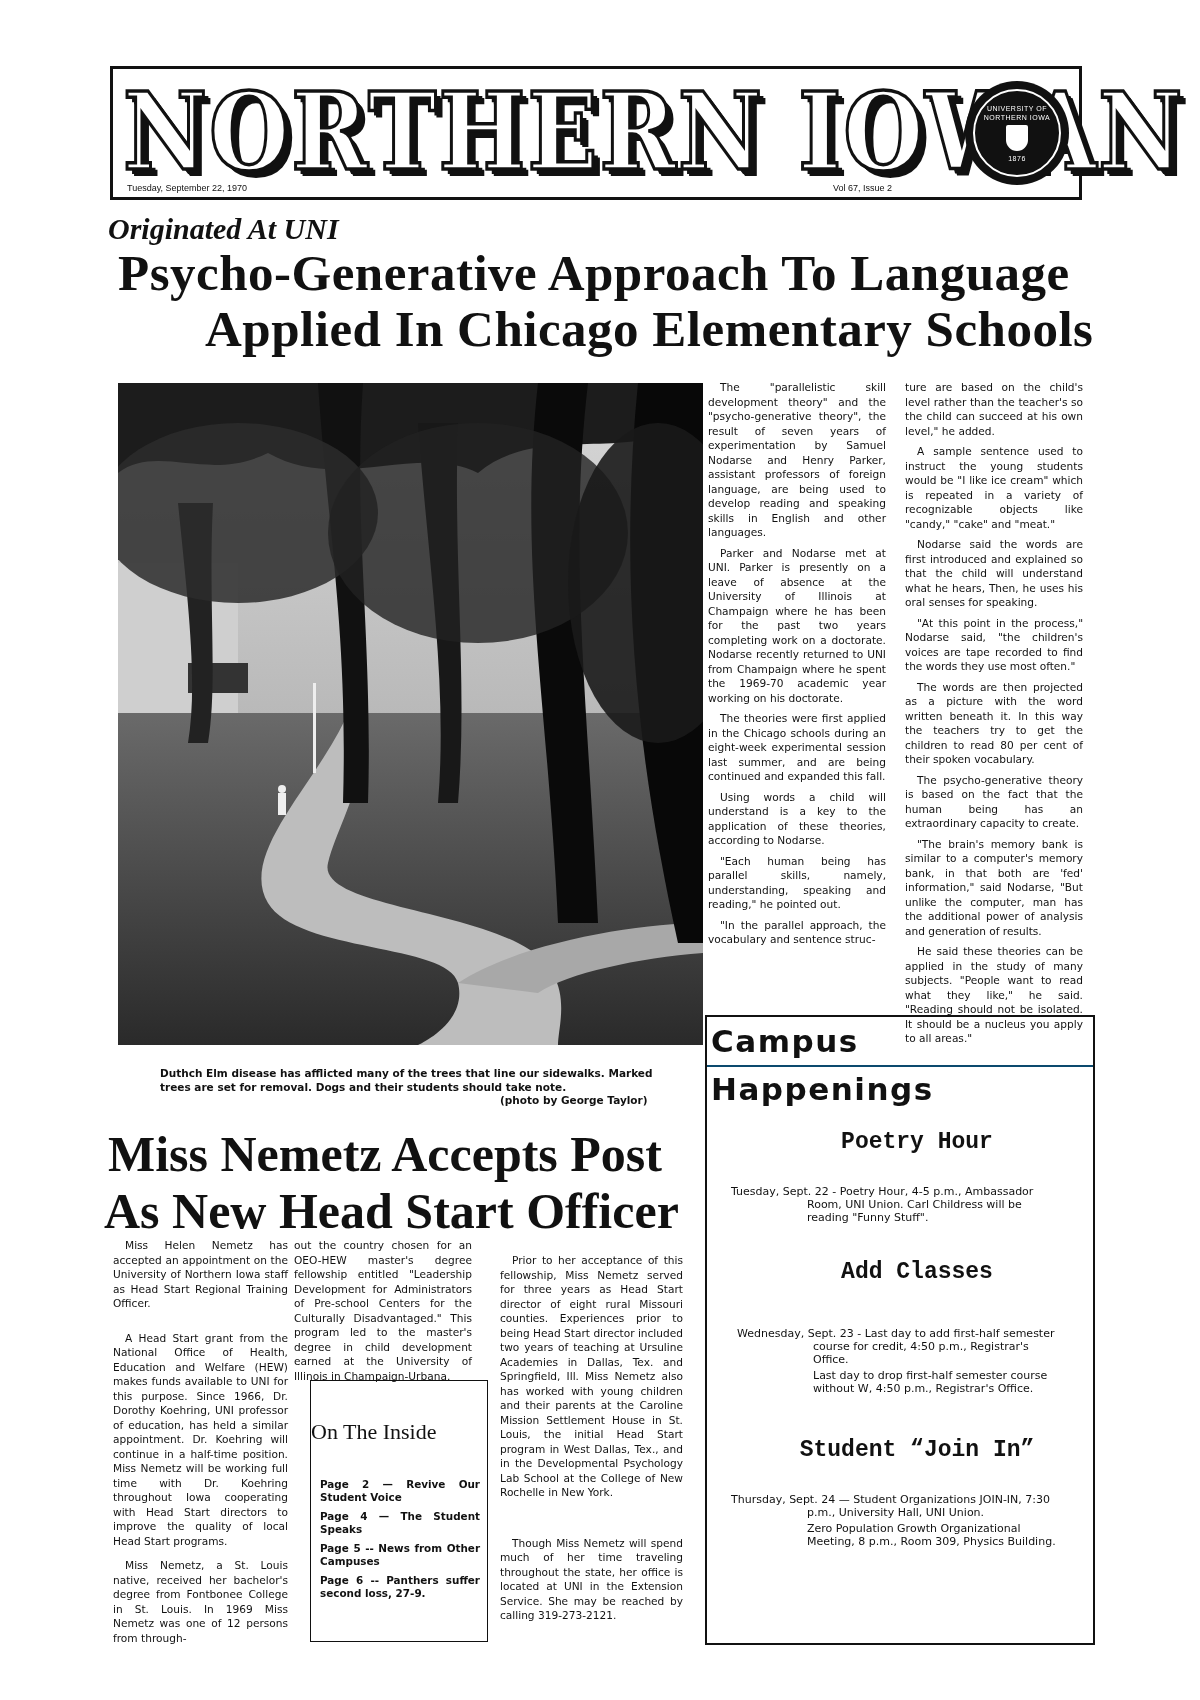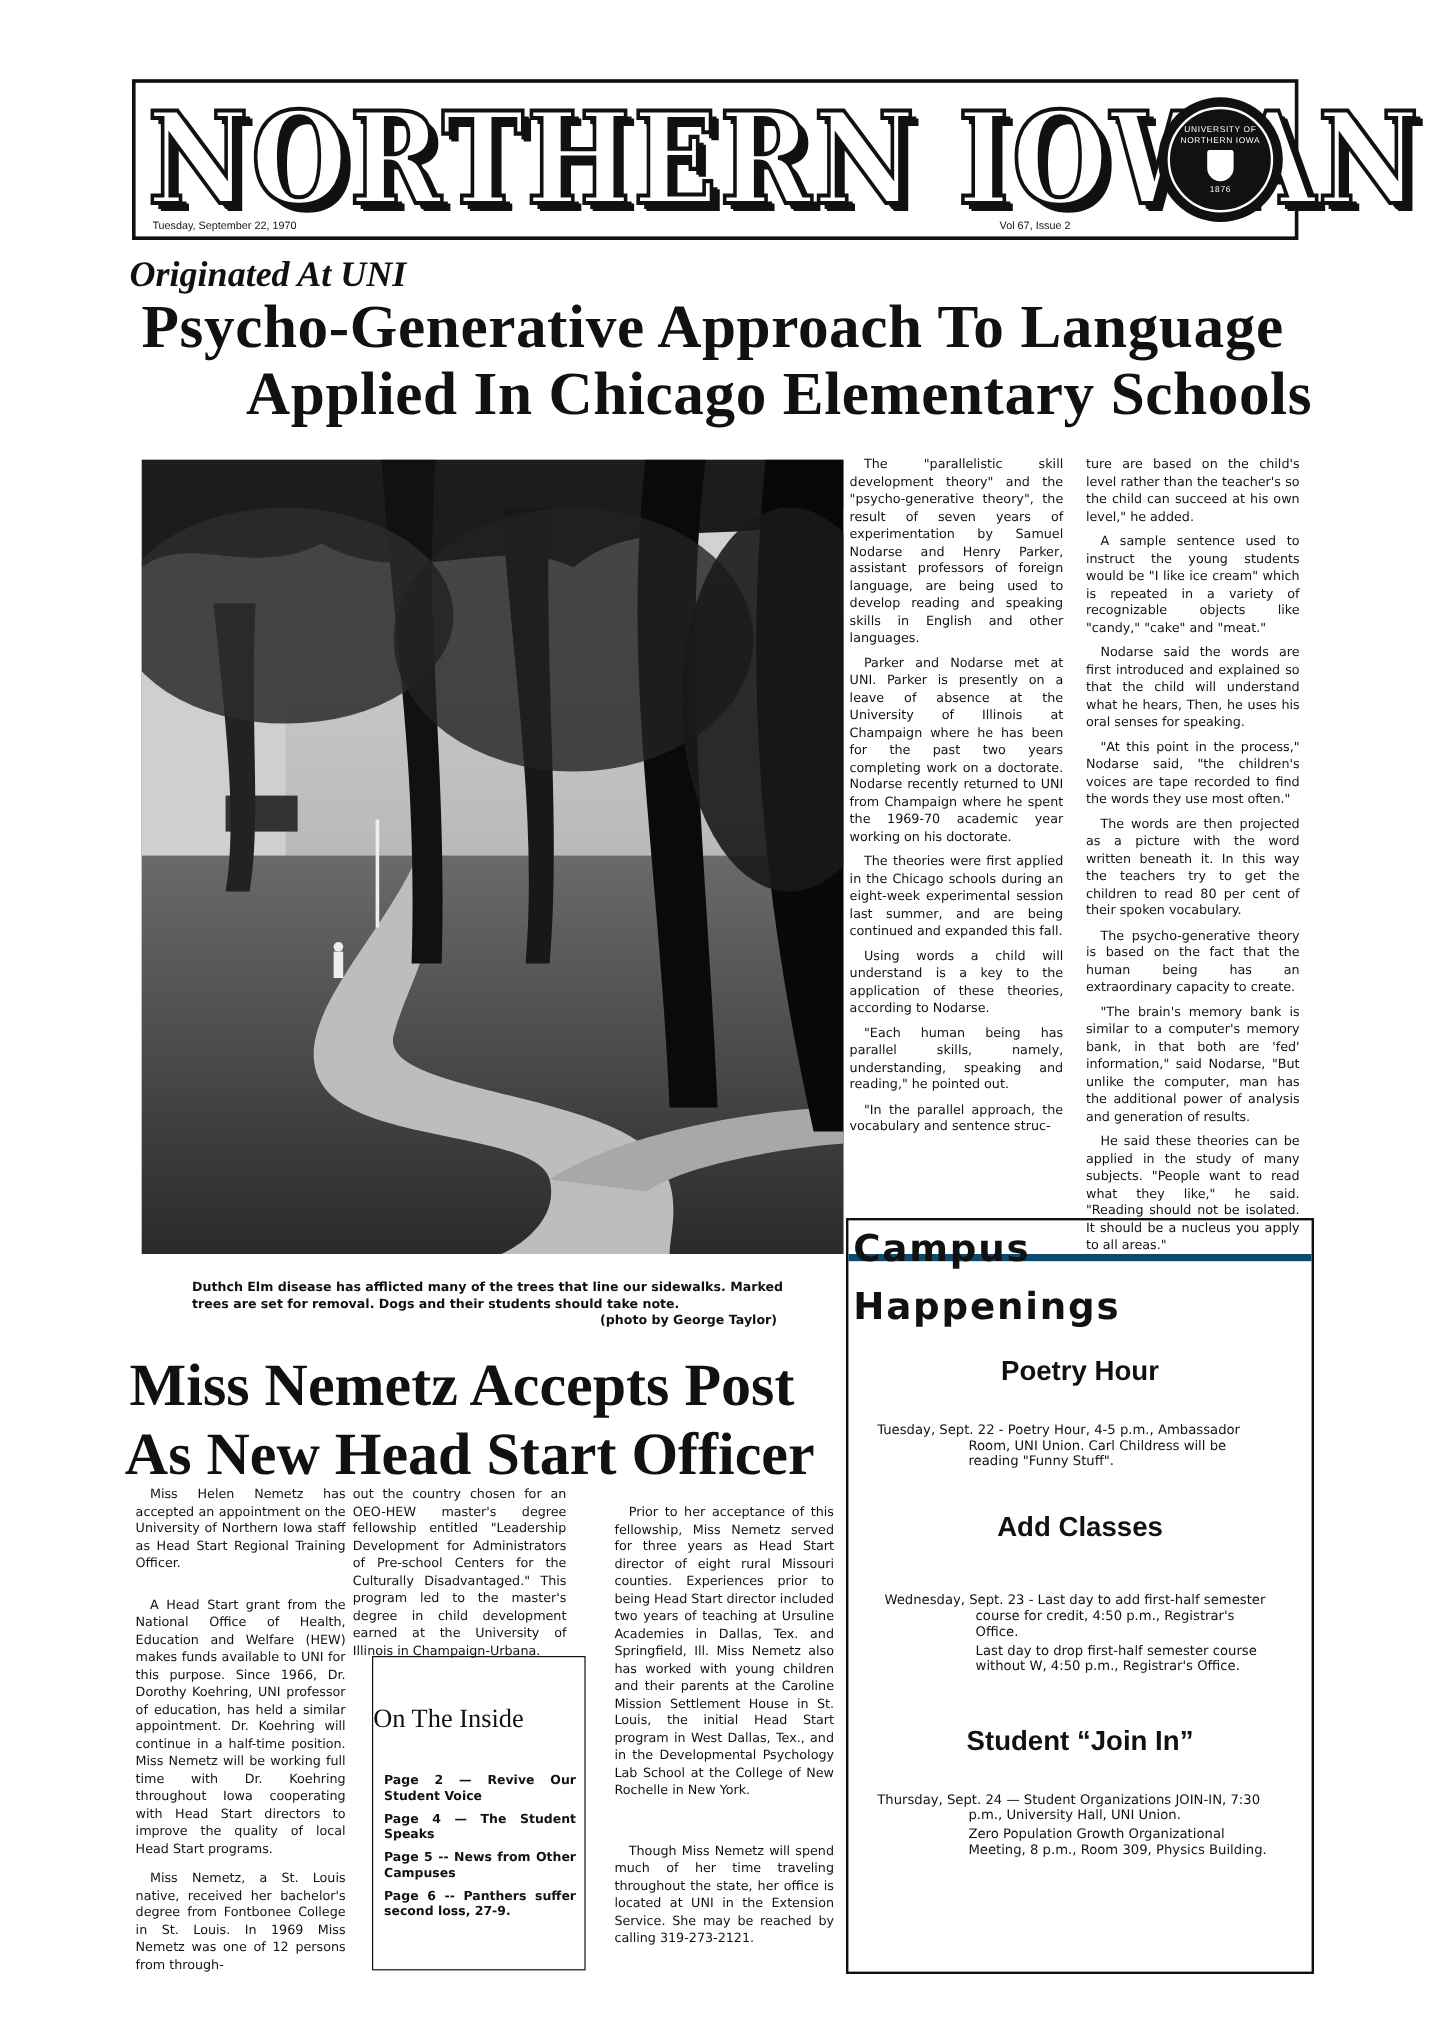--- a/index.html
+++ b/index.html
@@ -23,32 +23,32 @@
   .photo { left:118px; top:383px; width:585px; height:662px; overflow:hidden; background:#777; }
   .caption { left:160px; top:1066px; width:500px; font-family:"DejaVu Sans", sans-serif; font-weight:bold; font-size:10.5px; line-height:14px; }
   .credit { left:500px; top:1094px; font-family:"DejaVu Sans", sans-serif; font-weight:bold; font-size:10.5px; }
   
   .col { font-family:"DejaVu Sans", sans-serif; font-size:10.6px; line-height:14.5px; text-align:justify; hyphens:manual; }
   .col p { margin:0 0 6px 0; text-indent:12px; }
   .colA { left:708px; top:380px; width:178px; }
   .colB { left:905px; top:380px; width:178px; }
   
   .campus { left:705px; top:1015px; width:390px; height:630px; border:2px solid #111; box-sizing:border-box; }
-  .campus-title { position:absolute; left:0; top:0; width:100%; height:34px; border-bottom:6px solid #0c4a6e; font-family:"DejaVu Sans", sans-serif; font-weight:bold; font-size:31px; line-height:48px; padding-left:4px; letter-spacing:1.5px; box-sizing:border-box; }
-  .ev-head { position:absolute; width:100%; text-align:center; font-family:Liberation Sans, sans-serif; font-weight:bold; font-size:23px; }
+  .campus-title { position:absolute; left:0; top:0; width:100%; height:50px; border-bottom:2px solid #0c4a6e; font-family:"DejaVu Sans", sans-serif; font-weight:bold; font-size:31px; line-height:48px; padding-left:4px; letter-spacing:1.5px; box-sizing:border-box; }
+  .ev-head { position:absolute; width:100%; text-align:center; font-family:Liberation Mono, monospace; font-weight:bold; font-size:23px;padding-left:17px; }
   .ev-text { position:absolute; font-family:"DejaVu Sans", sans-serif; font-size:11px; line-height:13px; }
   .ev-text .hang { padding-left:76px; text-indent:-76px; }
   .ev-text .indent { padding-left:76px; margin-top:3px; }
   
   .head3 { left:108px; top:1125px; font-family:"Liberation Serif", serif; font-weight:bold; font-size:50px; white-space:nowrap; }
   .head4 { left:104px; top:1182px; font-family:"Liberation Serif", serif; font-weight:bold; font-size:50px; white-space:nowrap; }
   .col2 p { margin:0 0 10px 0; }
   .colC { left:113px; top:1238px; width:175px; }
   .colD { left:294px; top:1238px; width:178px; }
-  .colE { left:500px; top:1253px; width:183px;margin-left:12px; }
+  .colE { left:500px; top:1253px; width:183px; }
   .inside { left:310px; top:1380px; width:178px; height:262px; border:1.5px solid #111; box-sizing:border-box; }
   .inside-title { position:absolute; left:0; width:100%; top:38px; text-align:left; font-family:"Liberation Serif", serif; font-size:22px; }
   .inside-items { position:absolute; left:9px; top:97px; width:160px; font-family:"DejaVu Sans", sans-serif; font-weight:bold; font-size:10.4px; line-height:13px; }
   .inside-items div { margin-bottom:6px; text-align:justify; }
 </style>
 </head>
 <body>
 
 <div class="abs masthead">
   <div class="mast-title">NORTHERN IOWAN</div>

